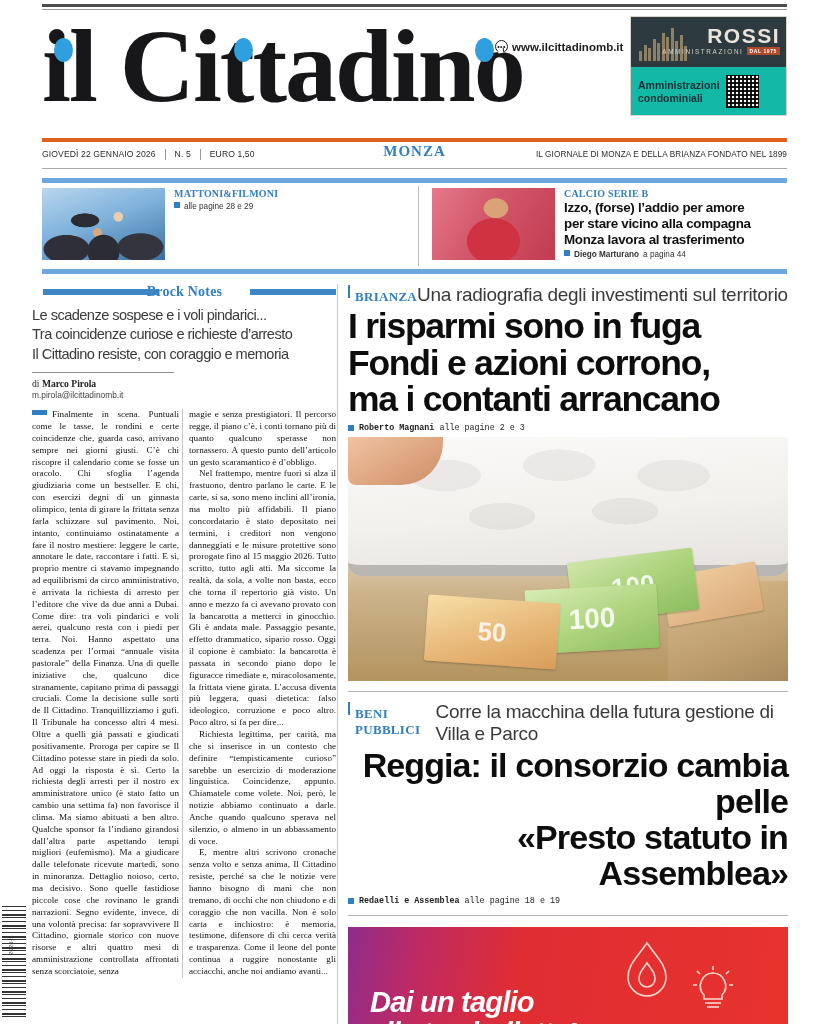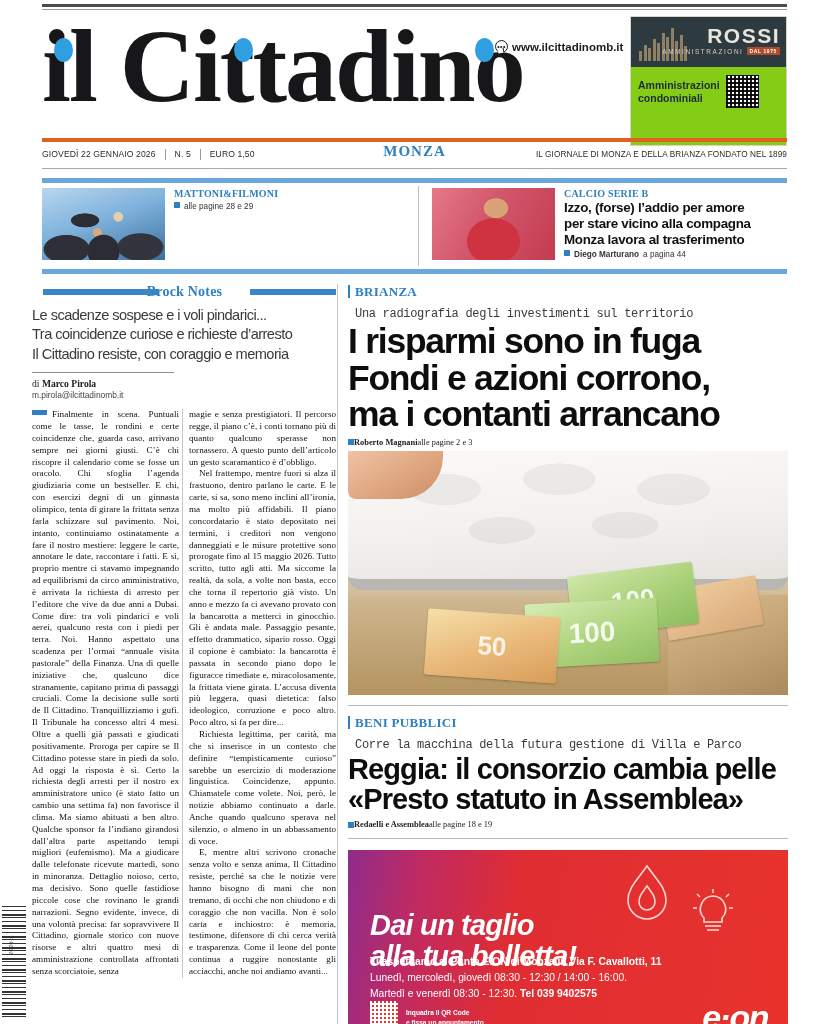--- a/index.html
+++ b/index.html
@@ -41,22 +41,22 @@
   .url-badge {
     width:13px; height:13px; border-radius:50%;
     border:1.6px solid #1c1c1c; position:relative;
     display:flex; align-items:center; justify-content:center;
   }
   .url-badge::after{ content:""; position:absolute; left:2px; bottom:-1px; width:5px;height:5px;
     background:#fff; border-right:1.6px solid #1c1c1c; transform:rotate(-10deg);}
   .url-dots { font-size:7px; letter-spacing:0.4px; color:#1c1c1c; }
 
   
-  .rossi-box { position:absolute; left:588px; top:-4px; width:157px; height:130px;
-    border:1px solid #d8d4cb; background:#84cc16; }
+  .rossi-box { position:absolute; left:588px; top:-4px; width:157px; height:100px;
+    border:1px solid #d8d4cb; background:#14b8a6; }
   .rossi-top { height:50px; background:#2d3b40; position:relative; overflow:hidden; }
   .rossi-bars { position:absolute; left:8px; bottom:6px; display:flex; align-items:flex-end; gap:1.5px; }
   .rossi-bars i { display:block; width:3px; background:#8f7f63; }
   .rossi-word {
     position:absolute; right:6px; top:7px;
     font-family:"Liberation Sans", sans-serif; font-weight:700;
     font-size:21px; letter-spacing:1.5px; color:#e9e5dd;
   }
   .rossi-sub {
     position:absolute; right:6px; top:30px;
@@ -154,34 +154,34 @@
     background: repeating-linear-gradient(0deg,#111 0 1px,#fff 1px 2px,#111 2px 4px,#fff 4px 7px,#111 7px 8px,#fff 8px 11px);
     opacity:0.85; }
   .barcode-num { position:absolute; left:-13px; top:942px; width:48px;
     transform:rotate(-90deg); font-family:"Liberation Sans", sans-serif;
     font-size:5.5px; color:#333; letter-spacing:0.5px; text-align:center; }
 
   .col-vline { position:absolute; left:337px; top:284px; width:1px; height:740px; background:#c6c6c6; }
 
   
   .main-col { position:absolute; left:348px; top:284px; width:440px; }
-  .kicker-row { display:flex; align-items:baseline; gap:7px; padding-left:7px;
-    position:relative;flex-direction:column; }
+  .kicker-row { display:flex; align-items:baseline; padding-left:7px;
+    position:relative; }
   .kicker-row::before { content:""; position:absolute; left:0; top:1px; width:2px; height:13px; background:#2f7fc1; }
   .kicker { font-family:"Liberation Serif", serif; font-weight:700; font-size:13px;
     color:#2f7fc1; letter-spacing:0.3px; }
-  .kicker-txt { font-family:Liberation Mono, monospace; font-weight:300; font-size:12px;
+  .kicker-txt { font-family:Liberation Sans, sans-serif; font-weight:300; font-size:19px;
     color:#3a3a3a; letter-spacing:-0.3px; }
 
   .mainhead { margin-top:2px; font-family:"Liberation Sans", sans-serif; font-weight:700;
     font-size:35.5px; line-height:1.03; color:#0d0d0d; letter-spacing:-1.25px; }
   .mainhead span { display:block; }
 
-  .byline { margin-top:5px; display:flex; align-items:center; 
-    font-family:Liberation Serif, serif; font-size:8.4px; color:#222; }
+  .byline { margin-top:5px; display:flex; align-items:center; gap:5px;
+    font-family:Liberation Mono, monospace; font-size:8.4px; color:#222; }
   .byline b { font-weight:700; }
 
   .main-photo { margin-top:4px; width:440px; height:244px; position:relative; overflow:hidden;
     background:linear-gradient(180deg,#f6f4f1 0%,#efeae4 35%,#cdb58e 62%,#b4945f 100%); }
   .mp-mattress { position:absolute; left:0; top:0; width:100%; height:57%;
     background:linear-gradient(175deg,#fbfaf8 0%, #f3f1ee 55%, #e6e3df 100%);
     border-bottom:11px solid #b9b7b4; border-radius:0 0 14px 14px; }
   .mp-quilt { position:absolute; inset:0;
     background:
       radial-gradient(ellipse 60px 26px at 22% 30%, rgba(0,0,0,.05) 0 60%, transparent 61%),
@@ -204,21 +204,21 @@
     background:linear-gradient(160deg,#f6dfa8 0%, #e8b878 55%, #d79d59 100%); font-size:26px;
     color:rgba(255,255,255,.8); }
   .note.nfar { left:246px; top:8px; width:96px; height:50px; transform:rotate(-10deg);
     background:linear-gradient(160deg,#f0cfa0 0%,#d9a97a 100%); }
   .mp-slat { position:absolute; right:0; bottom:0; width:120px; height:100px;
     background:linear-gradient(160deg,#d9bc8c 0%, #c0a070 60%, #a98a5c 100%); }
 
   .sec-rule { margin-top:10px; width:440px; height:1px; background:#b5b5b5; }
 
   .sec2 { margin-top:9px; }
-  .sec2 .mainhead { font-size:29px; letter-spacing:-0.9px; line-height:1.06; }
+  .sec2 .mainhead { font-size:34px; letter-spacing:-0.9px; line-height:1.06;text-align:right; }
 
   
   .eon { margin-top:11px; width:440px; height:197px; position:relative; overflow:hidden;
     background:linear-gradient(100deg,#8e2c8c 0%, #c02a62 16%, #e02d32 38%, #e8332c 100%); }
   .eon-head { position:absolute; left:22px; top:16px;
     font-family:"Liberation Sans", sans-serif; font-weight:700; font-style:italic;
     font-size:29px; line-height:1.08; color:#ffffff; letter-spacing:-0.8px;margin-top:44px; }
   .eon-lines { position:absolute; left:22px; top:104px; color:#fff;
     font-family:"Liberation Sans", sans-serif; font-size:10.3px; line-height:1.55; }
   .eon-lines .l1 { font-weight:700; }

